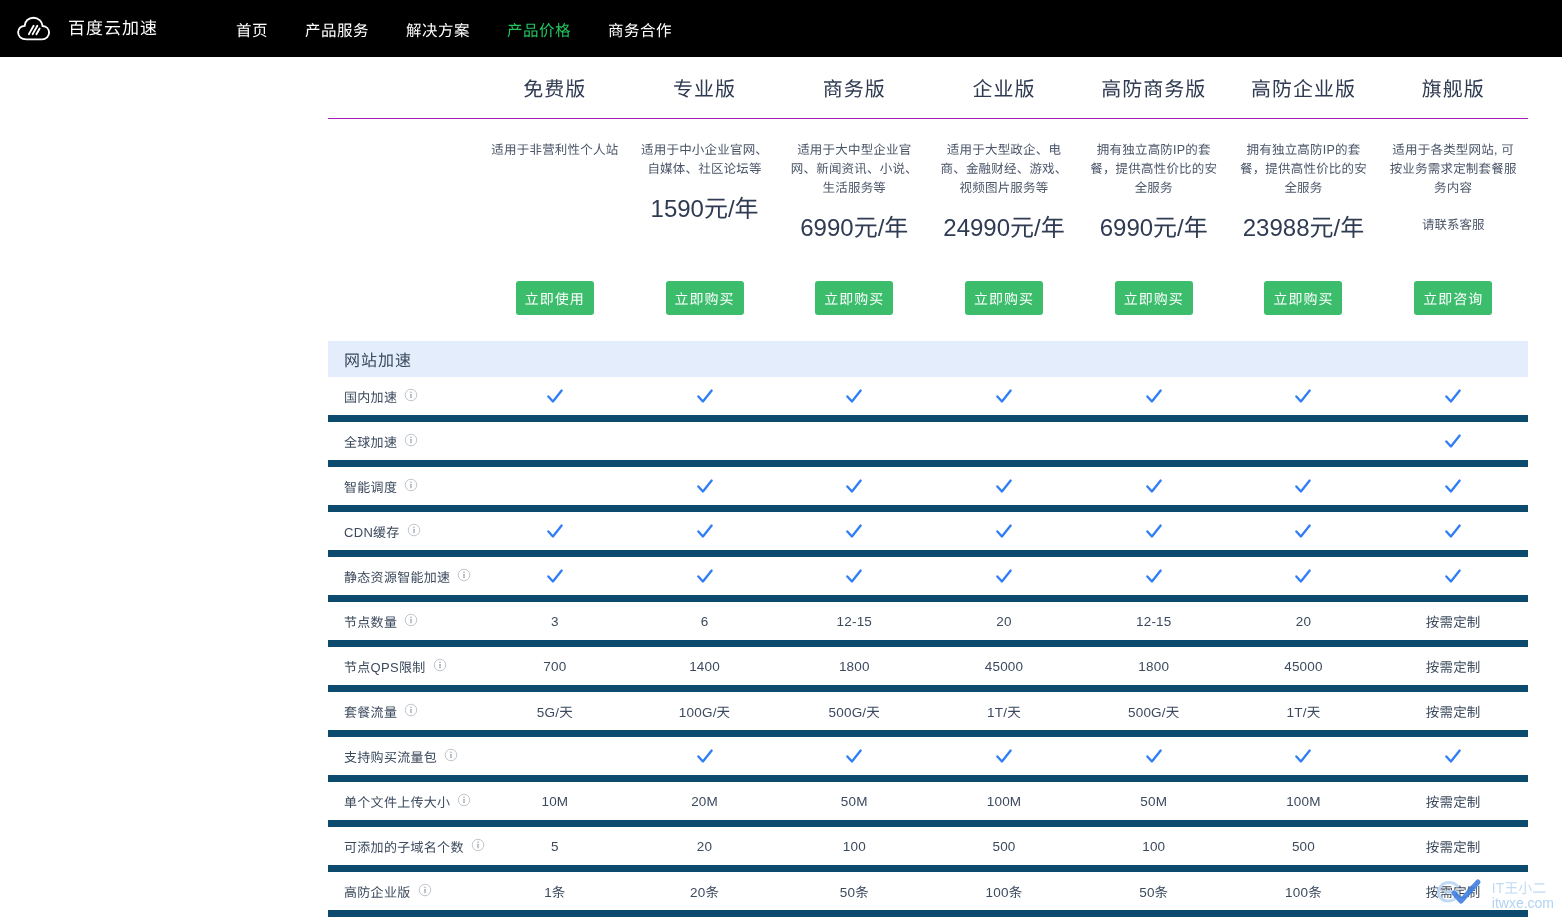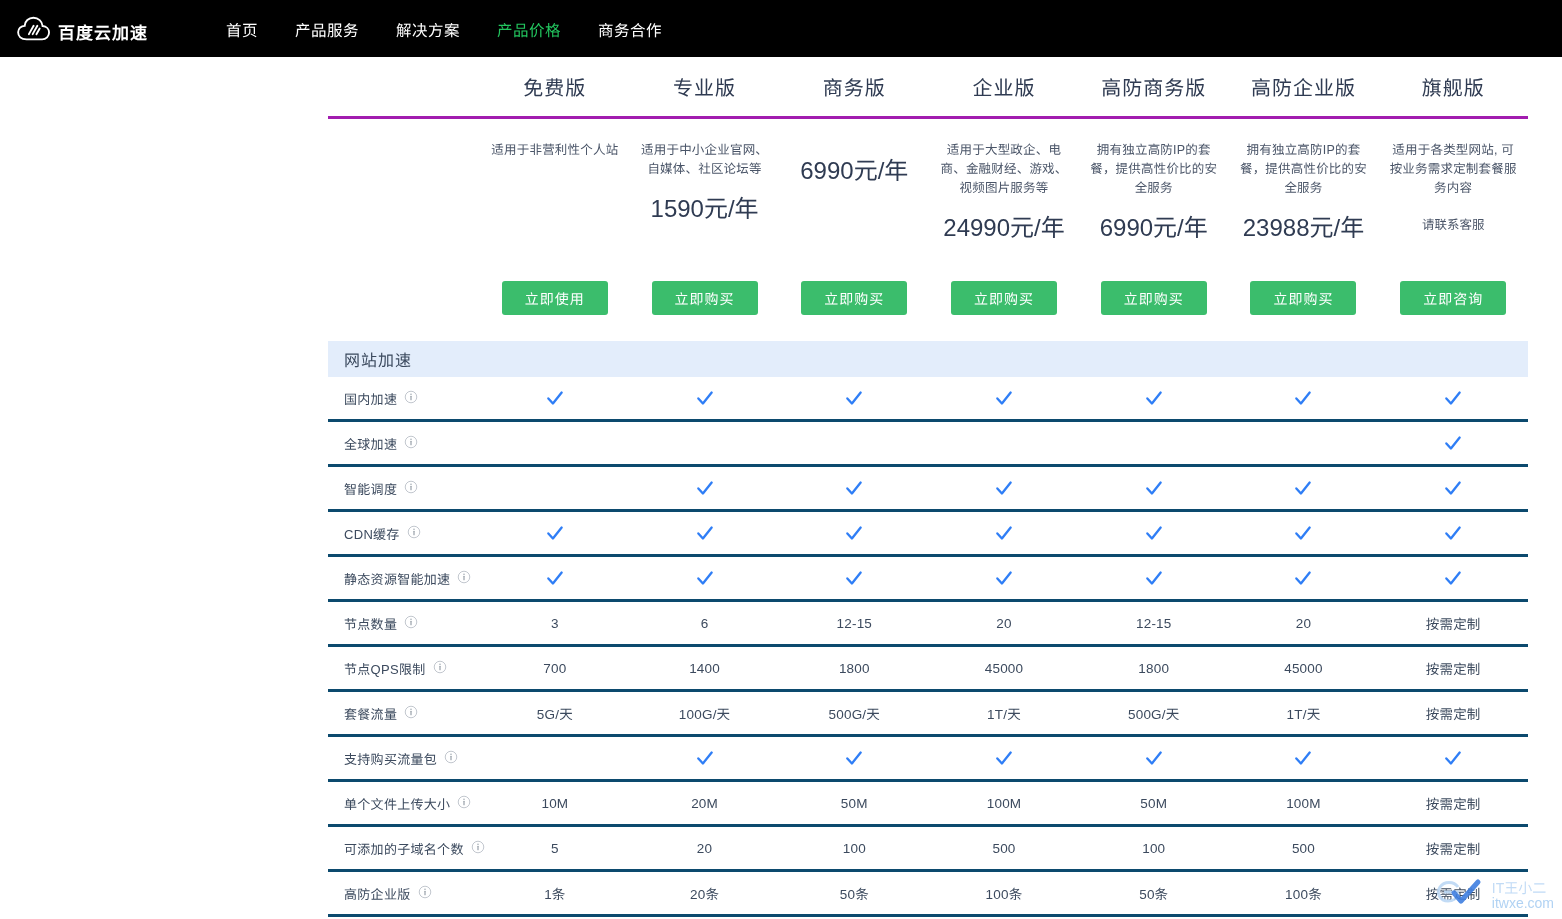--- a/index.html
+++ b/index.html
@@ -15,21 +15,21 @@
 
   
   .topbar {
     height: 57px;
     background: #000000;
     display: flex;
     align-items: center;
     padding: 0 0 0 16px;
     position: relative;
   }
-  .brand { display: flex; align-items: flex-end; gap: 4px; font-weight: bold; }
+  .brand { display: flex; align-items: flex-start; gap: 14px; }
   .brand-logo { width: 38px; height: 30px; display: block; }
   .brand-name {
     color: #ffffff;
     font-size: 17px;
     letter-spacing: 1px;
     white-space: nowrap;
   }
   .nav {
     display: flex;
     align-items: flex-start;
@@ -52,21 +52,21 @@
     position: absolute;
     left: 328px;
     top: 0;
     width: 1200px;
   }
 
   
   .plan-head {
     display: flex;
     padding-left: 152px;
-    border-bottom: 3px solid #a21caf;
+    border-bottom: 1px solid #a21caf;
     height: 62px;
     align-items: center;
   }
   .plan-head .cell {
     flex: 1 1 0;
     text-align: center;
     font-size: 20px;
     color: #2f3b52;
     letter-spacing: 1px;
   }
@@ -104,21 +104,21 @@
     margin-top: 16px;
   }
   .plan-btn {
     margin-top: auto;
     margin-bottom: 26px;
     background: #3bbd6c;
     color: #ffffff;
     font-size: 14px;
     border: none;
     border-radius: 3px;
-    width: 106px;
+    width: 78px;
     height: 34px;
     cursor: pointer;
     letter-spacing: 1px;
     font-family: inherit;
   }
 
   
   .section-band {
     background: #e3edfb;
     height: 36px;
@@ -128,21 +128,21 @@
     font-size: 16px;
     color: #3c4a5e;
     letter-spacing: 1px;
   }
 
   
   .frow {
     display: flex;
     align-items: center;
     height: 45px;
-    border-bottom: 3px solid #0c4a6e;
+    border-bottom: 7px solid #0c4a6e;
   }
   .frow .label {
     width: 152px;
     flex: 0 0 152px;
     display: flex;
     align-items: center;
     gap: 7px;
     padding-left: 16px;
     font-size: 13px;
     color: #3c4a5e;
@@ -231,20 +231,21 @@
         <div class="cell">
           <div class="plan-desc">适用于非营利性个人站</div>
           <button class="plan-btn" style="background: rgb(59, 189, 108);">立即使用</button>
         </div>
         <div class="cell">
           <div class="plan-desc">适用于中小企业官网、自媒体、社区论坛等</div>
           <div class="plan-price">1590元/年</div>
           <button class="plan-btn" style="background: rgb(59, 189, 108);">立即购买</button>
         </div>
         <div class="cell">
+          <div class="plan-desc">适用于大中型企业官网、新闻资讯、小说、生活服务等</div>
           <div class="plan-price">6990元/年</div>
           <button class="plan-btn" style="background: rgb(59, 189, 108);">立即购买</button>
         </div>
         <div class="cell">
           <div class="plan-desc">适用于大型政企、电商、金融财经、游戏、视频图片服务等</div>
           <div class="plan-price">24990元/年</div>
           <button class="plan-btn" style="background: rgb(59, 189, 108);">立即购买</button>
         </div>
         <div class="cell">
           <div class="plan-desc">拥有独立高防IP的套餐，提供高性价比的安全服务</div>

